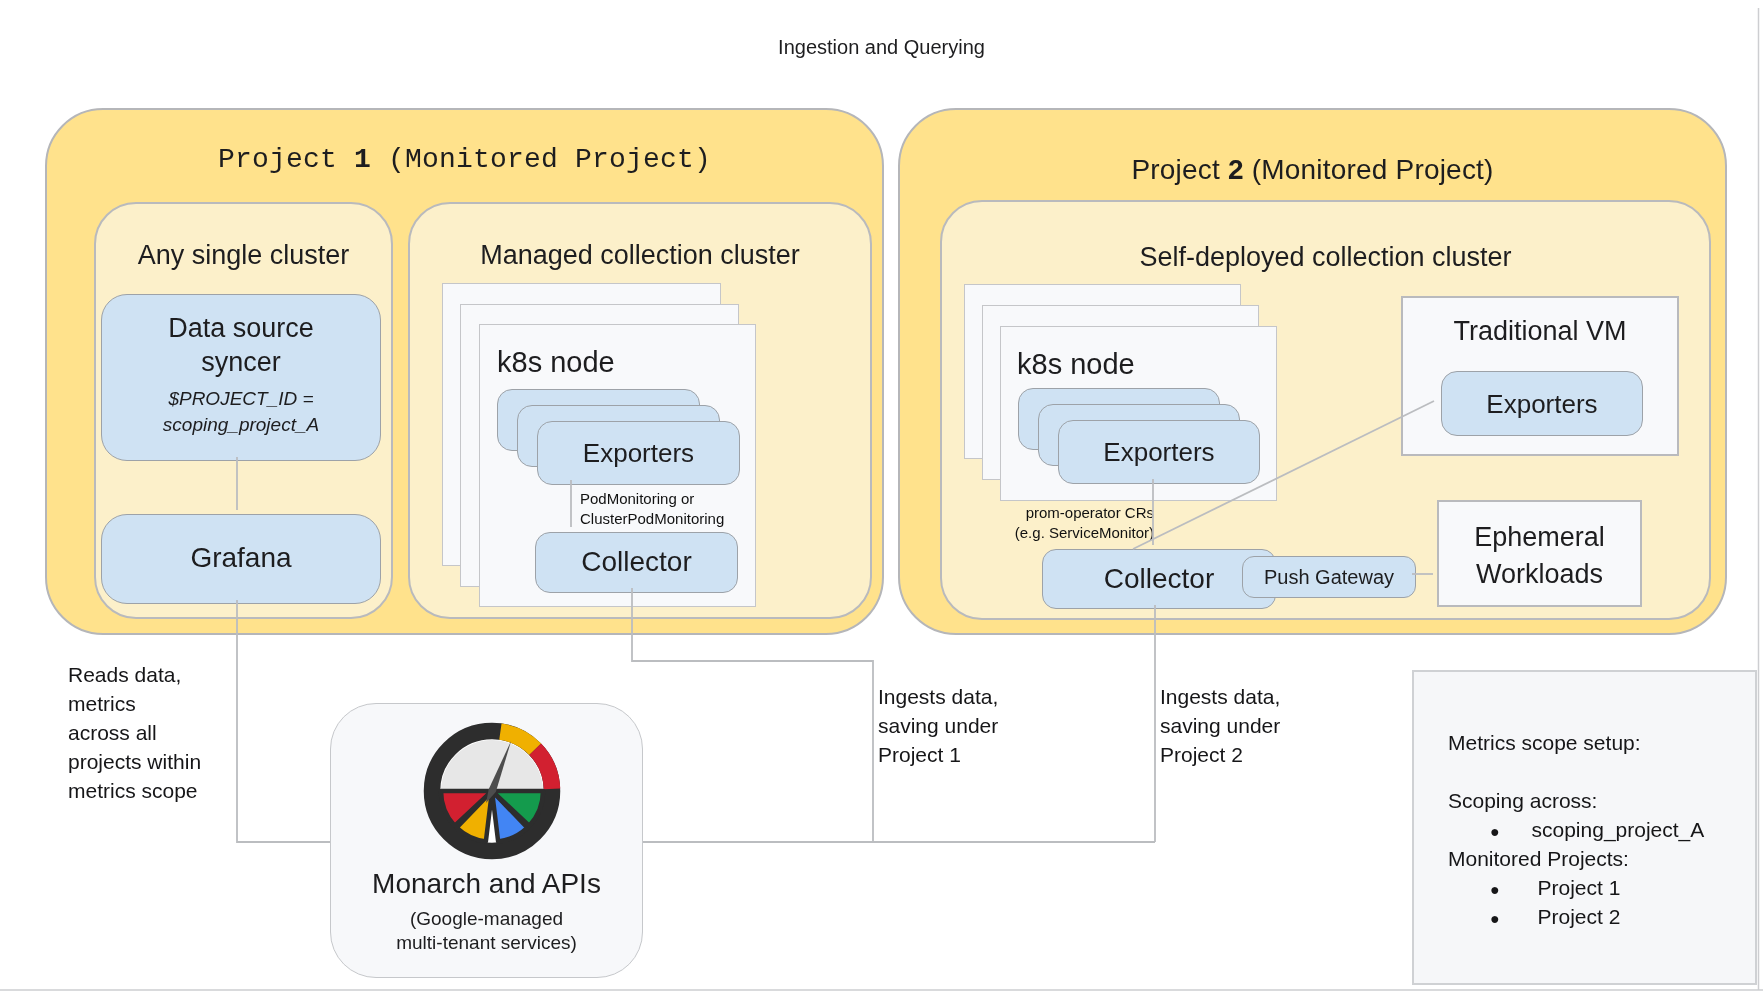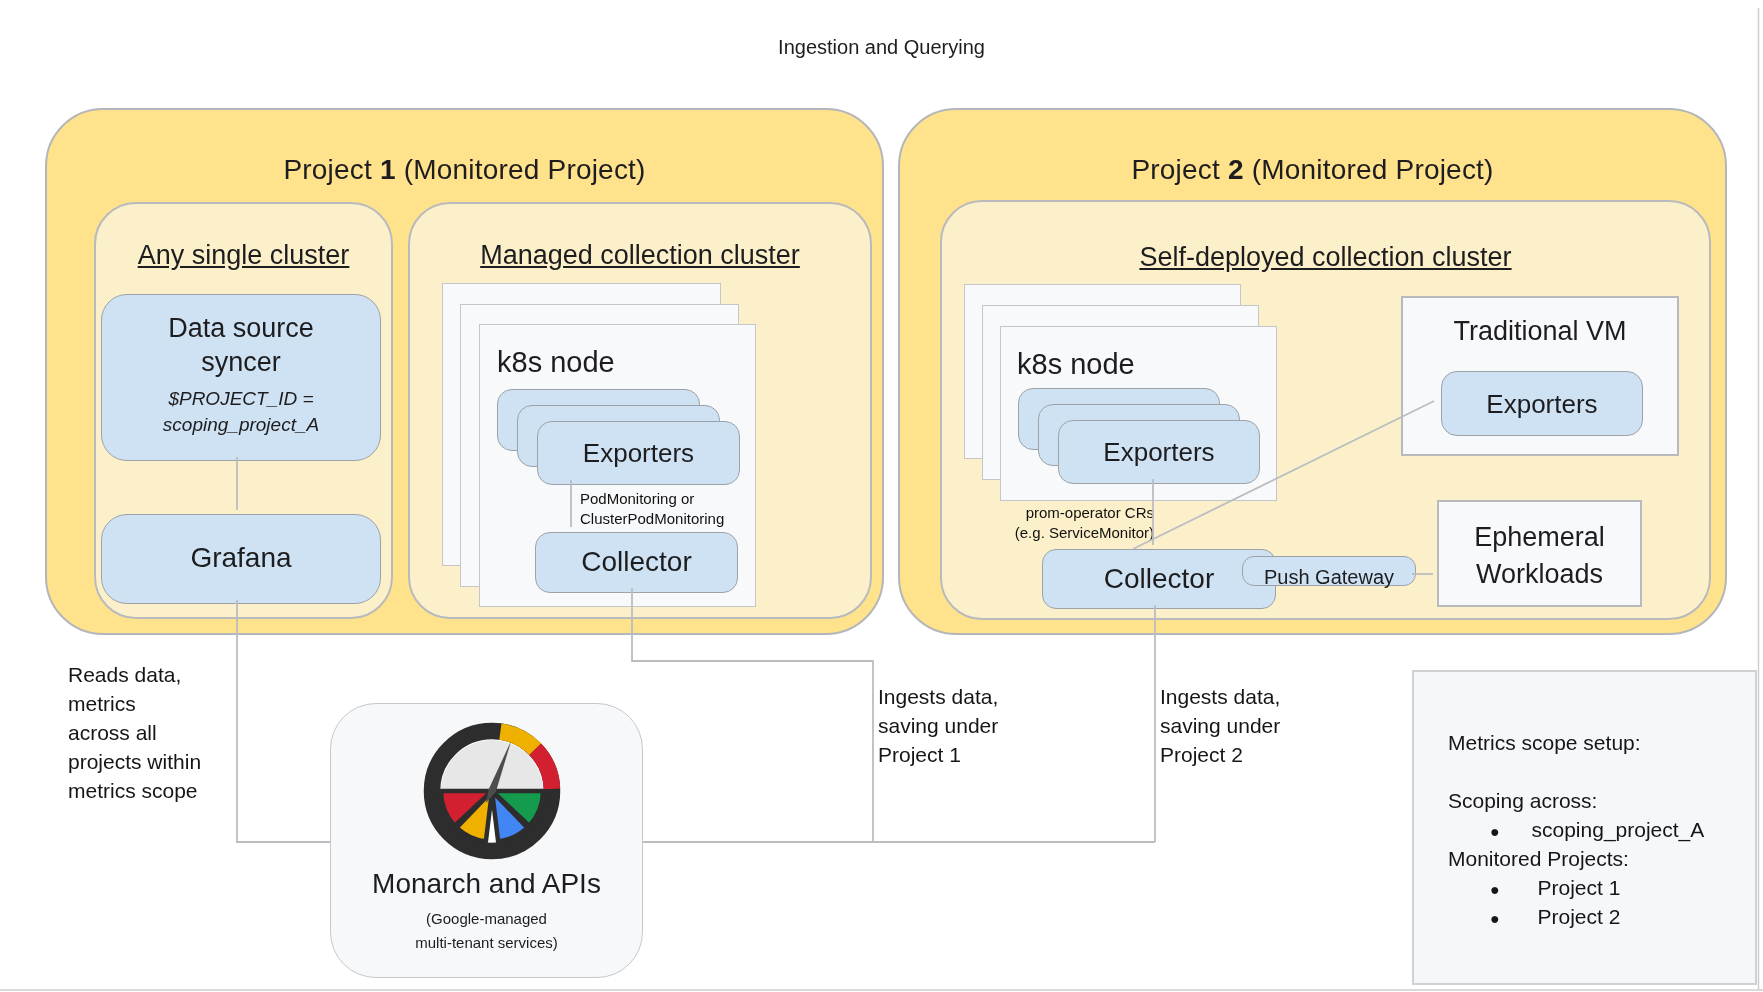--- a/index.html
+++ b/index.html
@@ -9,35 +9,35 @@
   }
   .abs{position:absolute;}
   .ctr{text-align:center;left:0;right:0;}
   .ybox{position:absolute;background:#ffe28c;border:2px solid #b5b6b9;border-radius:58px;box-sizing:border-box;}
   .inbox{position:absolute;background:#fcf0ca;border:2px solid #b9babd;border-radius:42px;box-sizing:border-box;}
   .blue{position:absolute;background:#cfe2f3;border:1.5px solid #9da2a8;border-radius:15px;box-sizing:border-box;}
   .card{position:absolute;background:#f8f9fb;border:1.5px solid #c5c6c9;box-sizing:border-box;}
   .graybox{position:absolute;background:#f8f9fb;border:2px solid #b9babd;box-sizing:border-box;}
   .hdr{font-size:28px;letter-spacing:.2px;}
   .hdr .num{font-weight:700;}
-  .cluster-title{font-size:27px;text-decoration:underline;}
+  .cluster-title{font-size:27px;}
   .big{font-size:27px;}
   .note{font-size:15px;line-height:20px;color:#111;}
   .lbl{font-size:21px;line-height:29px;color:#161618;}
   svg.overlay{position:absolute;left:0;top:0;pointer-events:none;}
 </style>
 </head>
 <body>
 
 <div id="canvas">
 
   <div class="abs ctr" style="top:36px;font-size:20px;">Ingestion and Querying</div>
 
   <div class="ybox" style="left:45px;top:108px;width:839px;height:527px;">
-    <div class="abs ctr hdr" style="top:44px;">
+    <div class="abs ctr hdr" style="top:34px;font-family:Liberation Mono, monospace;">
       <span>Project </span><span class="num">1</span><span> (Monitored Project)</span>
     </div>
 
     <div class="inbox" style="left:47px;top:92px;width:299px;height:417px;">
       <div class="abs ctr cluster-title" style="top:36px;">Any single cluster</div>
 
       <div class="blue" style="left:5px;top:90px;width:280px;height:167px;border-radius:26px;">
         <div class="abs ctr" style="top:16px;font-size:27px;line-height:34px;">Data source</div>
         <div class="abs ctr" style="top:50px;font-size:27px;line-height:34px;">syncer</div>
         <div class="abs ctr" style="top:91px;font-size:19px;line-height:26px;font-style:italic;">$PROJECT_ID =</div>
@@ -93,21 +93,21 @@
       </div>
 
       <div class="abs note" style="left:32px;top:301px;width:180px;text-align:right;">
         <div>prom-operator CRs</div>
         <div>(e.g. ServiceMonitor)</div>
       </div>
 
       <div class="blue" style="left:100px;top:347px;width:234px;height:60px;border-radius:14px;">
         <div class="abs ctr" style="top:13px;font-size:28px;">Collector</div>
       </div>
-      <div class="blue" style="left:300px;top:354px;width:174px;height:30px;border-radius:12px;">
+      <div class="blue" style="left:300px;top:354px;width:174px;height:42px;border-radius:12px;">
         <div class="abs ctr" style="top:9px;font-size:20px;">Push Gateway</div>
       </div>
 
       <div class="graybox" style="left:459px;top:94px;width:278px;height:160px;">
         <div class="abs ctr big" style="top:18px;">Traditional VM</div>
         <div class="blue" style="left:38px;top:73px;width:202px;height:65px;border-radius:16px;">
           <div class="abs ctr" style="top:17px;font-size:26px;">Exporters</div>
         </div>
       </div>
 
@@ -126,21 +126,21 @@
       <path d="M50,50 m-34,0 a34,34 0 0 1 68,0 z" fill="#e7e7e7"></path>
       <path d="M55.6,10.4 A40,40 0 0 1 78.8,22.2" fill="none" stroke="#f0b000" stroke-width="11"></path>
       <path d="M78.8,22.2 A40,40 0 0 1 90,48.6" fill="none" stroke="#d22030" stroke-width="11"></path>
       <path d="M50,50 L16,50 A34,34 0 0 0 25.1,73.2 Z" fill="#d22030" stroke="#2d2d2d" stroke-width="3" stroke-linejoin="round"></path>
       <path d="M50,50 L26.4,74.5 A34,34 0 0 0 45.9,83.7 Z" fill="#f0b000" stroke="#2d2d2d" stroke-width="3" stroke-linejoin="round"></path>
       <path d="M50,50 L54.1,83.7 A34,34 0 0 0 73.6,74.5 Z" fill="#4285f4" stroke="#2d2d2d" stroke-width="3" stroke-linejoin="round"></path>
       <path d="M50,50 L74.9,73.2 A34,34 0 0 0 84,50 Z" fill="#149b4d" stroke="#2d2d2d" stroke-width="3" stroke-linejoin="round"></path>
       <polygon points="62.8,16.5 52.6,50.5 46,58 47.8,48.8" fill="#4d4d4d"></polygon>
     </svg>
     <div class="abs ctr" style="top:164px;font-size:28px;">Monarch and APIs</div>
-    <div class="abs ctr" style="top:203px;font-size:15px;line-height:24px;">
+    <div class="abs ctr" style="top:203px;font-size:19px;line-height:24px;">
       <div>(Google-managed</div>
       <div>multi-tenant services)</div>
     </div>
   </div>
 
   <div class="abs lbl" style="left:68px;top:660px;">
     <div>Reads data,</div>
     <div>metrics</div>
     <div>across all</div>
     <div>projects within</div>

